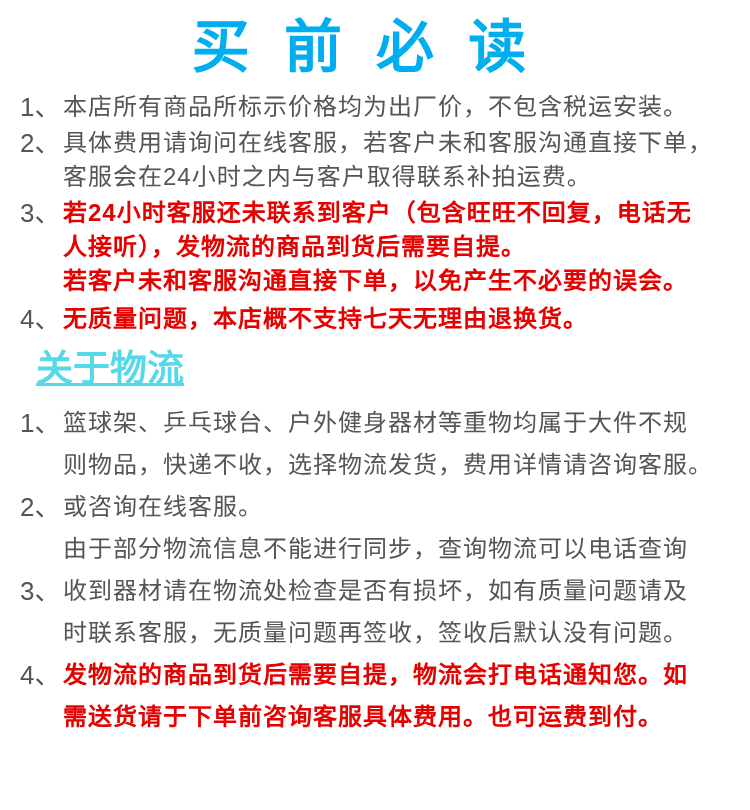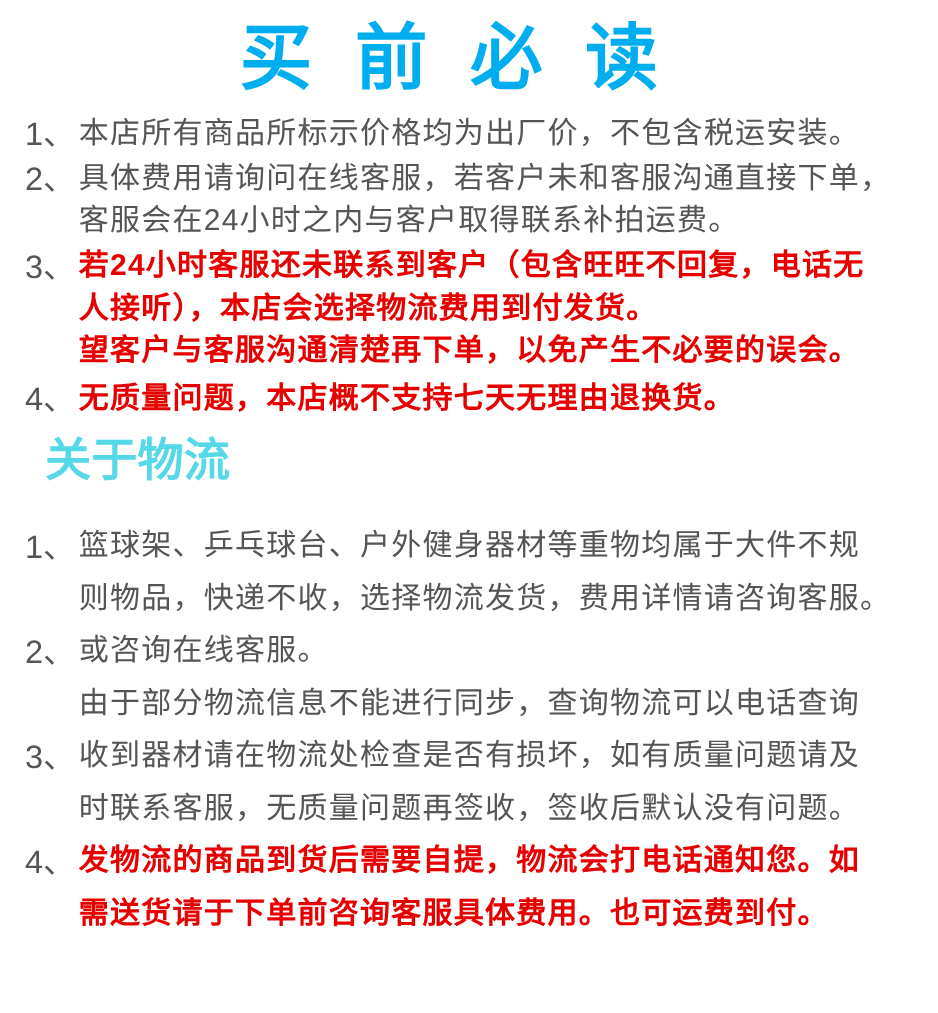--- a/index.html
+++ b/index.html
@@ -26,21 +26,21 @@
   }
   .sec-heading {
     margin-left: 36px;
     font-size: 37px;
     font-weight: bold;
     line-height: 46px;
     color: var(--heading-cyan, #55d8e8);
     white-space: nowrap;
   }
   #shipping-section .sec-heading { margin-top: 6px; margin-bottom: 18px; }
-  #logistics-section .sec-heading { margin-top: 10px; margin-bottom: 24px; }
+  #logistics-section .sec-heading { margin-top: 10px; margin-bottom: 10px; text-decoration: underline; }
   .item { display: flex; align-items: flex-start; }
   #shipping-section .item { margin-bottom: 2px; }
   #shipping-section .item.last { margin-top: 4px; }
   .num {
     flex: 0 0 43px; width: 43px;
     margin-left: 20px;
     font-size: 26px;
     color: var(--body-gray, #555555);
     white-space: nowrap;
   }
@@ -79,22 +79,22 @@
       <div class="lines">
         <div class="line">具体费用请询问在线客服，若客户未和客服沟通直接下单，</div>
         <div class="line">客服会在24小时之内与客户取得联系补拍运费。</div>
       </div>
     </div>
 
     <div class="item alert">
       <span class="num">3、</span>
       <div class="lines">
         <div class="line">若24小时客服还未联系到客户（包含旺旺不回复，电话无</div>
-        <div class="line">人接听），本店会选择物流费用到付发货。</div>
-        <div class="line">望客户与客服沟通清楚再下单，以免产生不必要的误会。</div>
+        <div class="line">人接听），发物流的商品到货后需要自提。</div>
+        <div class="line">若客户未和客服沟通直接下单，以免产生不必要的误会。</div>
       </div>
     </div>
 
     <div class="item alert last">
       <span class="num">4、</span>
       <div class="lines">
         <div class="line">无质量问题，本店概不支持七天无理由退换货。</div>
       </div>
     </div>
   </section>

